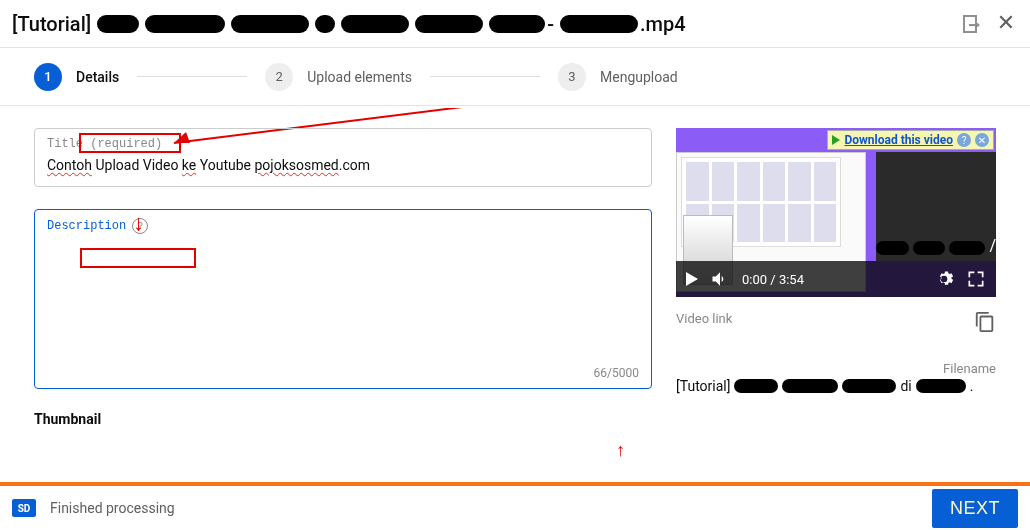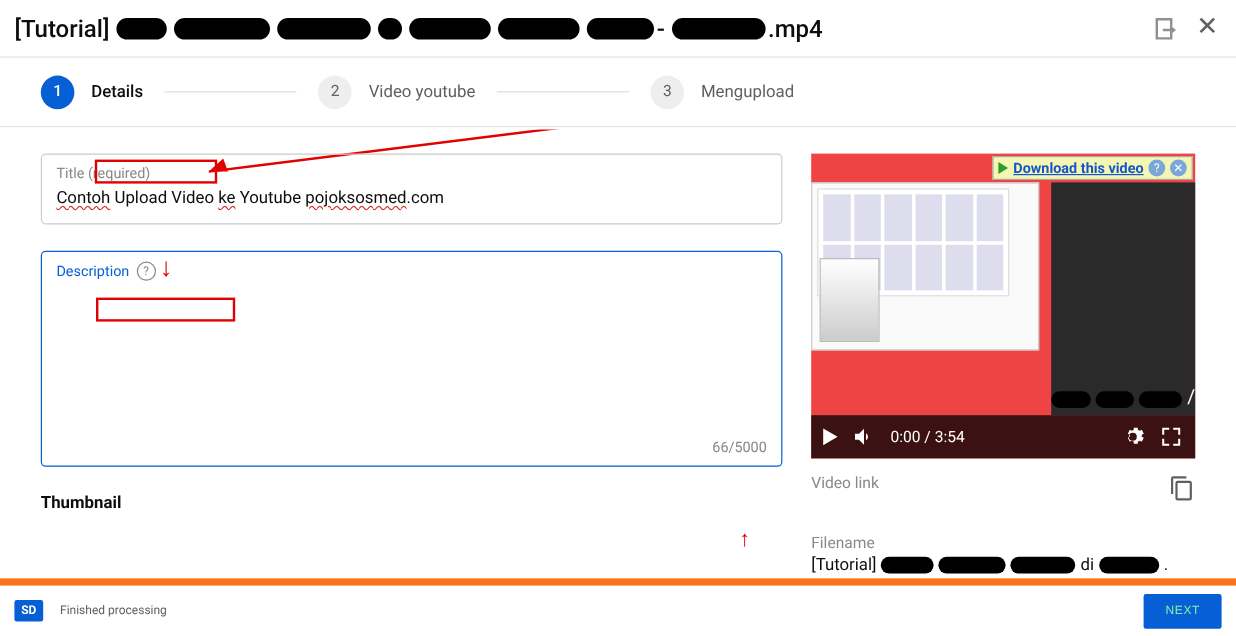--- a/index.html
+++ b/index.html
@@ -21,60 +21,60 @@
 .step.active { color: #0d0d0d; font-weight: 500; }
 .step-line { flex: 0 0 auto; width: 110px; height: 1px; background: #ddd; margin: 0 18px; }
 
 
 .main { position: absolute; top: 108px; bottom: 48px; left: 0; right: 0; padding: 20px 34px 0; display: flex; gap: 24px; overflow: hidden; }
 .leftcol { flex: 1; }
 .rightcol { width: 320px; }
 
 .fld { border: 1px solid #ccc; border-radius: 4px; padding: 8px 12px 10px; margin-bottom: 22px; position: relative; }
 .fld.focus { border-color: #065fd4; }
-.fld-lab { font-size: 12px; color: #888; margin-bottom: 4px; display: flex; align-items: center; gap: 6px; }
+.fld-lab { font-size: 12px; color: #888; margin-bottom: 4px; display: flex; align-items: center; gap: 6px; font-family: Liberation Mono, monospace; }
 .fld.focus .fld-lab { color: #065fd4; }
 .fld-txt { font-size: 14px; line-height: 1.5; color: #0d0d0d; }
 .spellwave { text-decoration: underline wavy #d93025; text-decoration-thickness: 1px; text-underline-offset: 2px; }
 .char-count { position: absolute; right: 12px; bottom: 8px; font-size: 12px; color: #888; }
 .help-ic { width: 16px; height: 16px; border: 1.5px solid #888; border-radius: 50%; display: inline-flex; align-items: center; justify-content: center; font-size: 10px; color: #888; }
 .sec-head { font-size: 14px; font-weight: 700; color: #0d0d0d; margin-top: 6px; }
 
 
 .ann-box-title { position: absolute; left: 45px; top: 5px; width: 102px; height: 20px; border: 2px solid #e30000; pointer-events: none; }
 .ann-box-desc { position: absolute; left: 46px; top: 120px; width: 116px; height: 20px; border: 2px solid #e30000; pointer-events: none; }
 .ann-arrow-d1 { position: absolute; left: 99px; top: 82px; color: #e30000; font-size: 22px; }
 .ann-arrow-up { position: absolute; left: 582px; top: 311px; color: #e30000; font-size: 18px; }
 .ann-arrow-line { position: absolute; left: 156px; top: -47px; width: 640px; height: 90px; pointer-events: none; }
 
 
-.vidp { background: #ef4444; position: relative; height: 254px; }
+.vidp { background: #8b5cf6; position: relative; height: 169px; }
 .vid-thumb { position: absolute; left: 0; top: 24px; width: 190px; height: 140px; background: #fafafa; border: 1px solid #ccc; }
 .thumb-inner { width: 160px; height: 90px; margin: 4px; background: #fff; border: 1px solid #ddd; display: grid; grid-template-columns: repeat(6,1fr); gap: 3px; padding: 4px; }
 .thumb-inner span { background: #dde; }
 .dlbar { position: absolute; right: 2px; top: 2px; height: 20px; display: flex; align-items: center; background: #f6f6b3; border: 1px solid #aaa; font-size: 12px; padding: 0 4px; gap: 4px; }
 .dlbar .tri { width: 0; height: 0; border-left: 8px solid #2a9d2a; border-top: 5px solid transparent; border-bottom: 5px solid transparent; }
 .dlbar a { color: #1155cc; font-weight: bold; text-decoration: underline; }
 .dlbar .q { width: 14px; height: 14px; border-radius: 50%; background: #7aa7d9; color: #fff; font-size: 10px; display: flex; align-items: center; justify-content: center; }
 .dlbar .xc { width: 14px; height: 14px; border-radius: 50%; background: #7aa7d9; color: #fff; font-size: 10px; display: flex; align-items: center; justify-content: center; }
 .ctrls { position: absolute; left: 0; right: 0; bottom: 0; height: 36px; background: rgba(0,0,0,0.75); display: flex; align-items: center; padding: 18px 10px; gap: 12px; color: #fff; font-size: 13px; }
 .ctrls .gear { margin-left: auto; }
 .play-tri { width: 0; height: 0; border-left: 12px solid #fff; border-top: 7px solid transparent; border-bottom: 7px solid transparent; cursor: pointer; }
-.meta { margin-top: 14px; }
+.meta { margin-top: 14px; text-align: right; }
 .meta-row { display: flex; justify-content: space-between; align-items: flex-start; margin-bottom: 4px; }
 .meta-lab { font-size: 13px; color: #888; }
 .meta-link { font-size: 15px; color: #065fd4; }
 .copy-ic { width: 22px; height: 22px; color: #606060; cursor: pointer; }
 .meta-fname { font-size: 14px; color: #0d0d0d; display: flex; align-items: center; gap: 4px; margin-top: 2px; }
 
 
-.ftr { position: absolute; left: 0; right: 0; bottom: 0; height: 48px; border-top: 6px solid #f97316; display: flex; align-items: center; padding: 16px 12px; }
+.ftr { position: absolute; left: 0; right: 0; bottom: 0; height: 48px; border-top: 4px solid #f97316; display: flex; align-items: center; padding: 16px 12px; }
 .sd-badge { width: 24px; height: 18px; background: #065fd4; color: #fff; font-size: 10px; font-weight: bold; border-radius: 2px; display: flex; align-items: center; justify-content: center; margin-right: 14px; }
-.ftr-status { font-size: 10px; color: #606060; }
-.next-btn { margin-left: auto; background: #065fd4; color: #86efac; font-size: 10px; font-weight: 500; padding: 9px 18px; border: none; border-radius: 2px; cursor: pointer; letter-spacing: 0.5px; }
+.ftr-status { font-size: 14px; color: #606060; }
+.next-btn { margin-left: auto; background: #065fd4; color: #fef9c3; font-size: 18px; font-weight: 500; padding: 9px 18px; border: none; border-radius: 2px; cursor: pointer; letter-spacing: 0.5px; }
 </style>
 </head>
 <body>
 
 <div class="hdr">
   <div class="hdr-title">
     <span>[Tutorial]</span>
     <span class="redact" style="width:42px"></span>
     <span class="redact" style="width:80px"></span>
     <span class="redact" style="width:78px"></span>
@@ -93,21 +93,21 @@
 </div>
 
 <div class="stepper">
   <div class="step active">
     <span class="step-num">1</span>
     <span>Details</span>
   </div>
   <div class="step-line"></div>
   <div class="step">
     <span class="step-num">2</span>
-    <span>Video youtube</span>
+    <span>Upload elements</span>
   </div>
   <div class="step-line"></div>
   <div class="step">
     <span class="step-num">3</span>
     <span>Mengupload</span>
   </div>
 </div>
 
 <div class="main">
 

